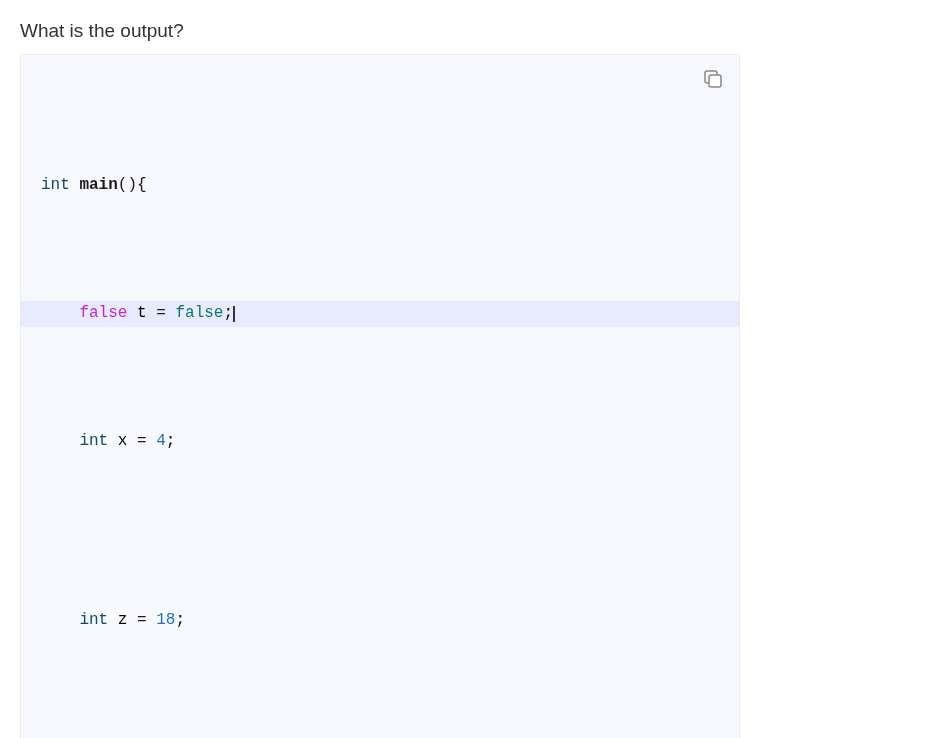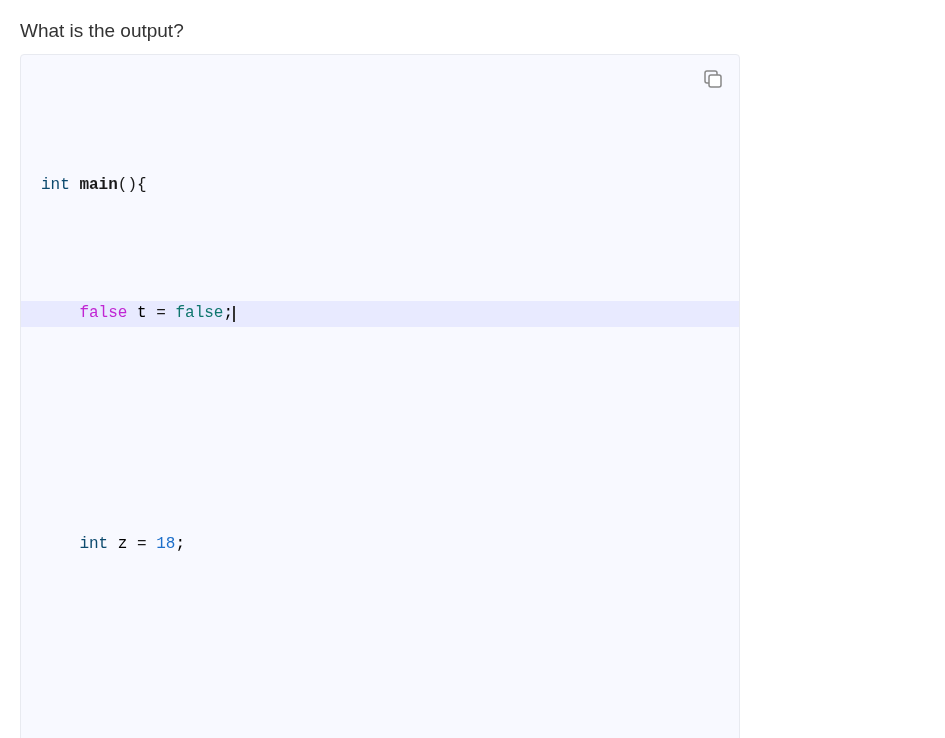--- a/index.html
+++ b/index.html
@@ -92,20 +92,21 @@
 
   <div class="code-block">
 
     
     <span class="line"><span class="kw-int">int</span><span class="fn-main"> main</span><span class="punct">(){</span></span>
 
     
     <span class="line highlighted">    <span class="kw-bool">false</span> t <span class="op">=</span> <span class="kw-false">false</span>;<span style="display:inline-block;width:2px;height:1em;background:#333;vertical-align:text-bottom;"></span></span>
 
     
+    <span class="line">    <span class="kw-int">int</span> x <span class="op">=</span> <span class="num">4</span>;</span>
 
     
 
     
     <span class="line">    <span class="kw-int">int</span> z <span class="op">=</span> <span class="num">18</span>;</span>
 
     
     
 
     

